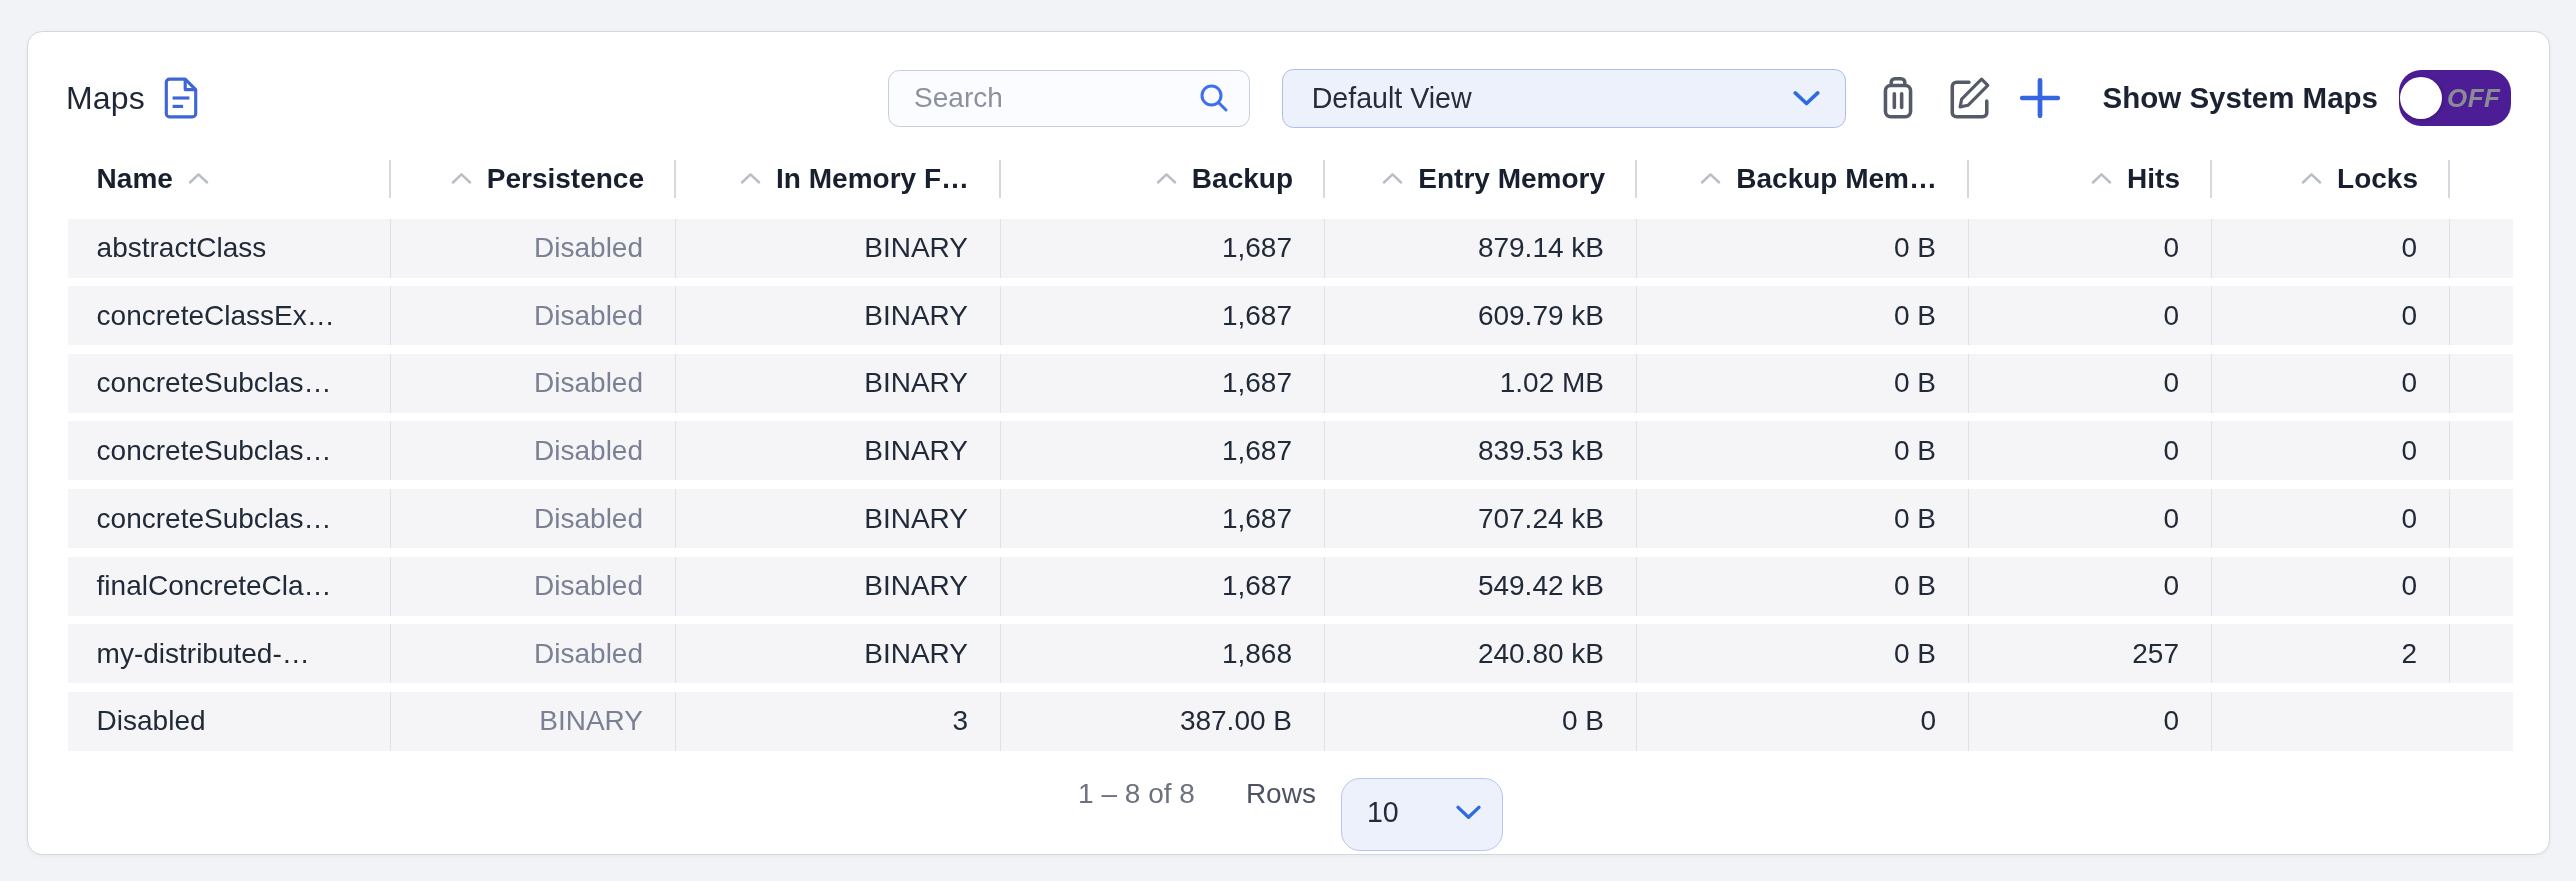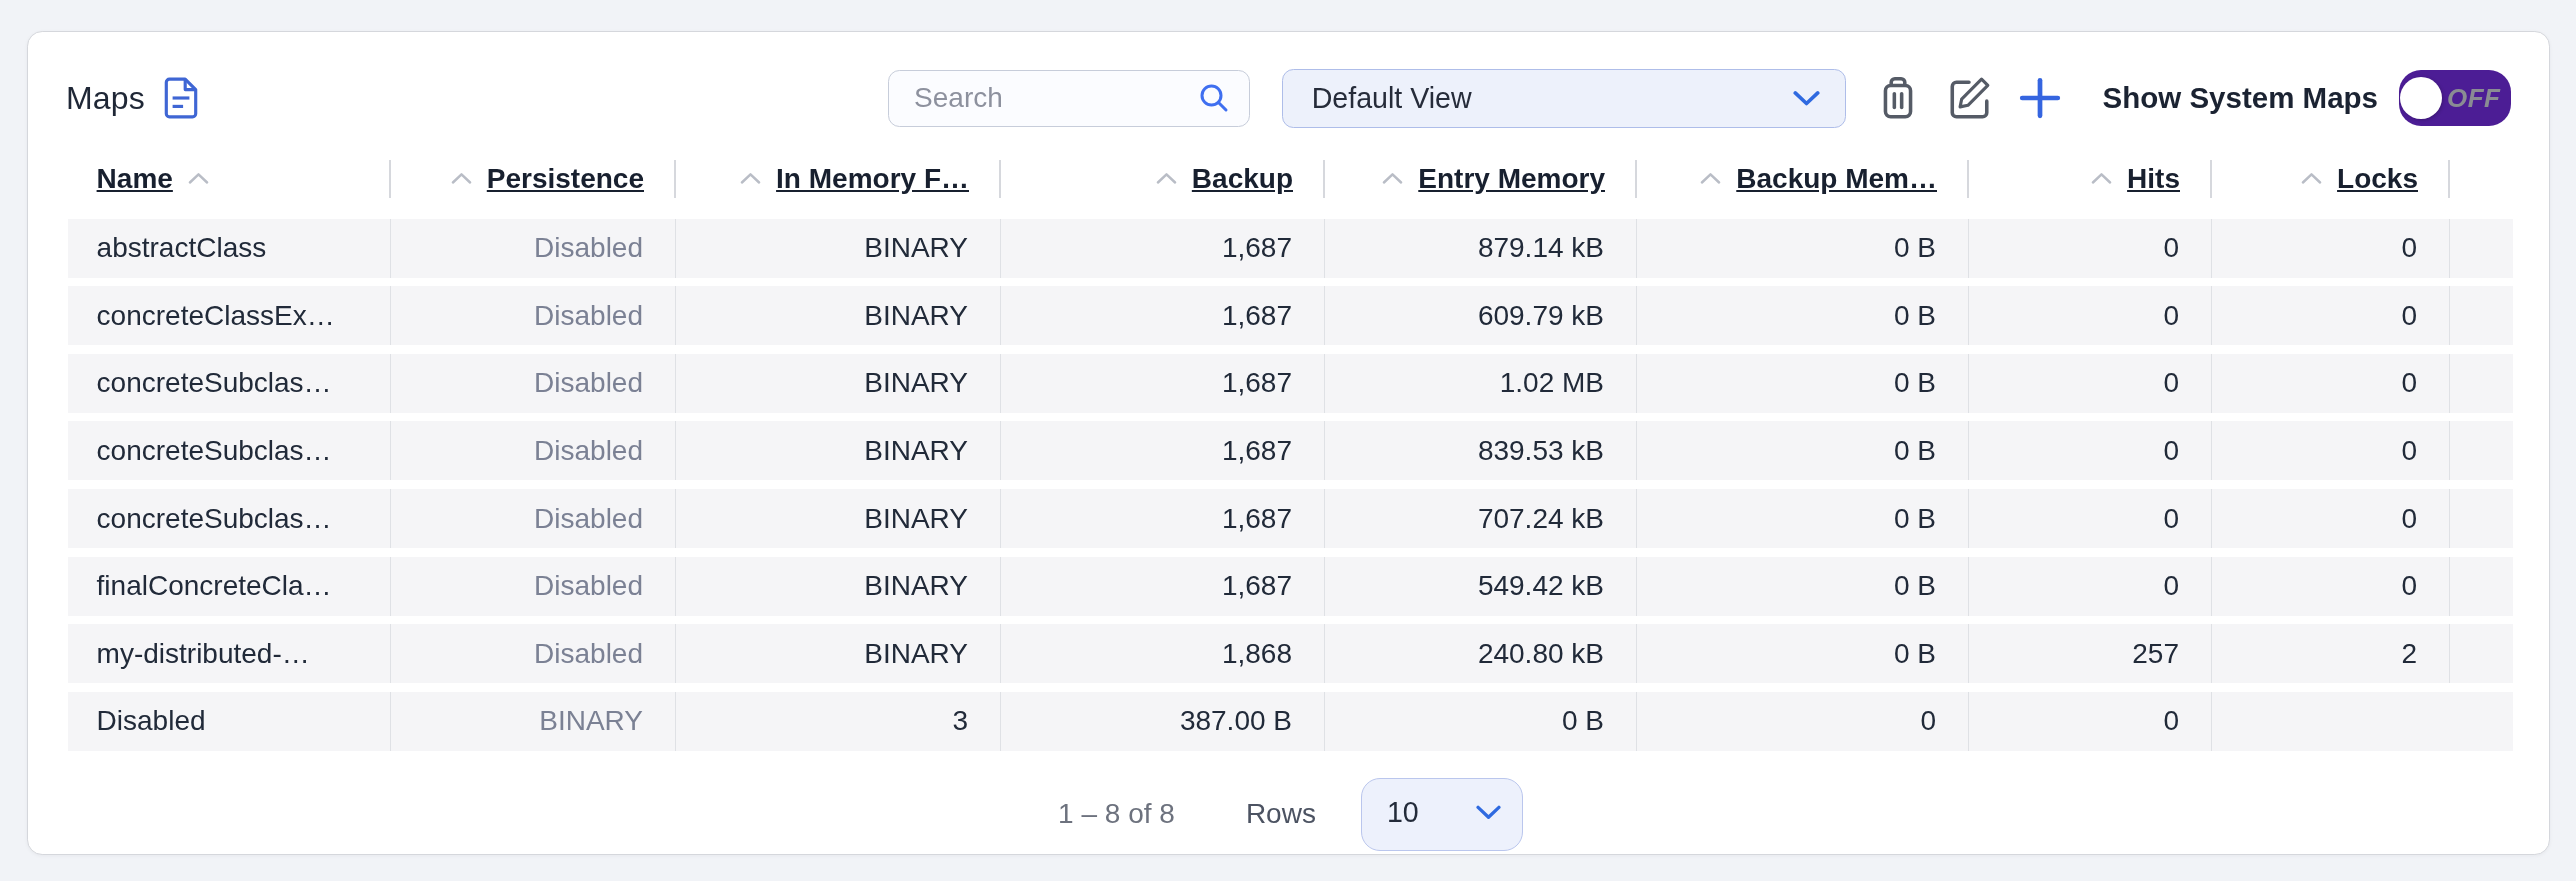--- a/index.html
+++ b/index.html
@@ -75,21 +75,21 @@
   
   .table { margin: 25px 38px 0 40px; width: 2445px; }
   .grid {
     display: grid;
     grid-template-columns: 323px 285px 325px 324px 312px 332px 243px 238px minmax(0,1fr);
   }
   .thead { height: 50px; margin-bottom: 15.2px; }
   .th {
     position: relative; height: 50px;
     display: flex; align-items: center; gap: 15.2px;
-    font-size: 28px; font-weight: 700; color: #18202f; text-decoration: underline;
+    font-size: 28px; font-weight: 700; color: #18202f;
   }
   .th.right { justify-content: flex-end; padding-right: 32px; }
   .th.left  { padding-left: 28.6px; }
   .th::after {
     content: ''; position: absolute; right: 0; top: 50%;
     transform: translateY(-50%);
     width: 1.9px; height: 38px; background: #d6d8dd;
   }
   .th.spacer::after { display: none; }
 
@@ -98,21 +98,21 @@
     display: flex; align-items: center; justify-content: flex-end;
     padding-right: 32px; font-size: 28px; color: #212a39;
     border-right: 1.9px solid #dfe1e5; min-width: 0;
     white-space: nowrap; overflow: hidden;
   }
   .td:first-child { justify-content: flex-start; padding-left: 28.6px; padding-right: 9.5px; }
   .td:nth-child(2) { color: #7b8194; }
   .td.spacer { border-right: none; padding: 0; }
 
   
-  .pagination { display: flex; align-items: center; justify-content: center; margin-top: 27px; gap: 20px; }
+  .pagination { display: flex; justify-content: center; margin-top: 27px; }
   .range-text { font-size: 28px; color: #6d727e; margin-right: 51px; }
   .rows-label { font-size: 28px; color: #4c5362; margin-right: 25px; }
   .rows-select {
     width: 162px; height: 73px; box-sizing: border-box;
     background: #edf1fc; border: 1.9px solid #bac6ed; border-radius: 19px;
     display: flex; align-items: center; justify-content: space-between;
     padding: 0 21px 4px 25px; cursor: pointer;
   }
   .rows-select .value { font-size: 28.6px; color: #232b3a; }
 </style>

